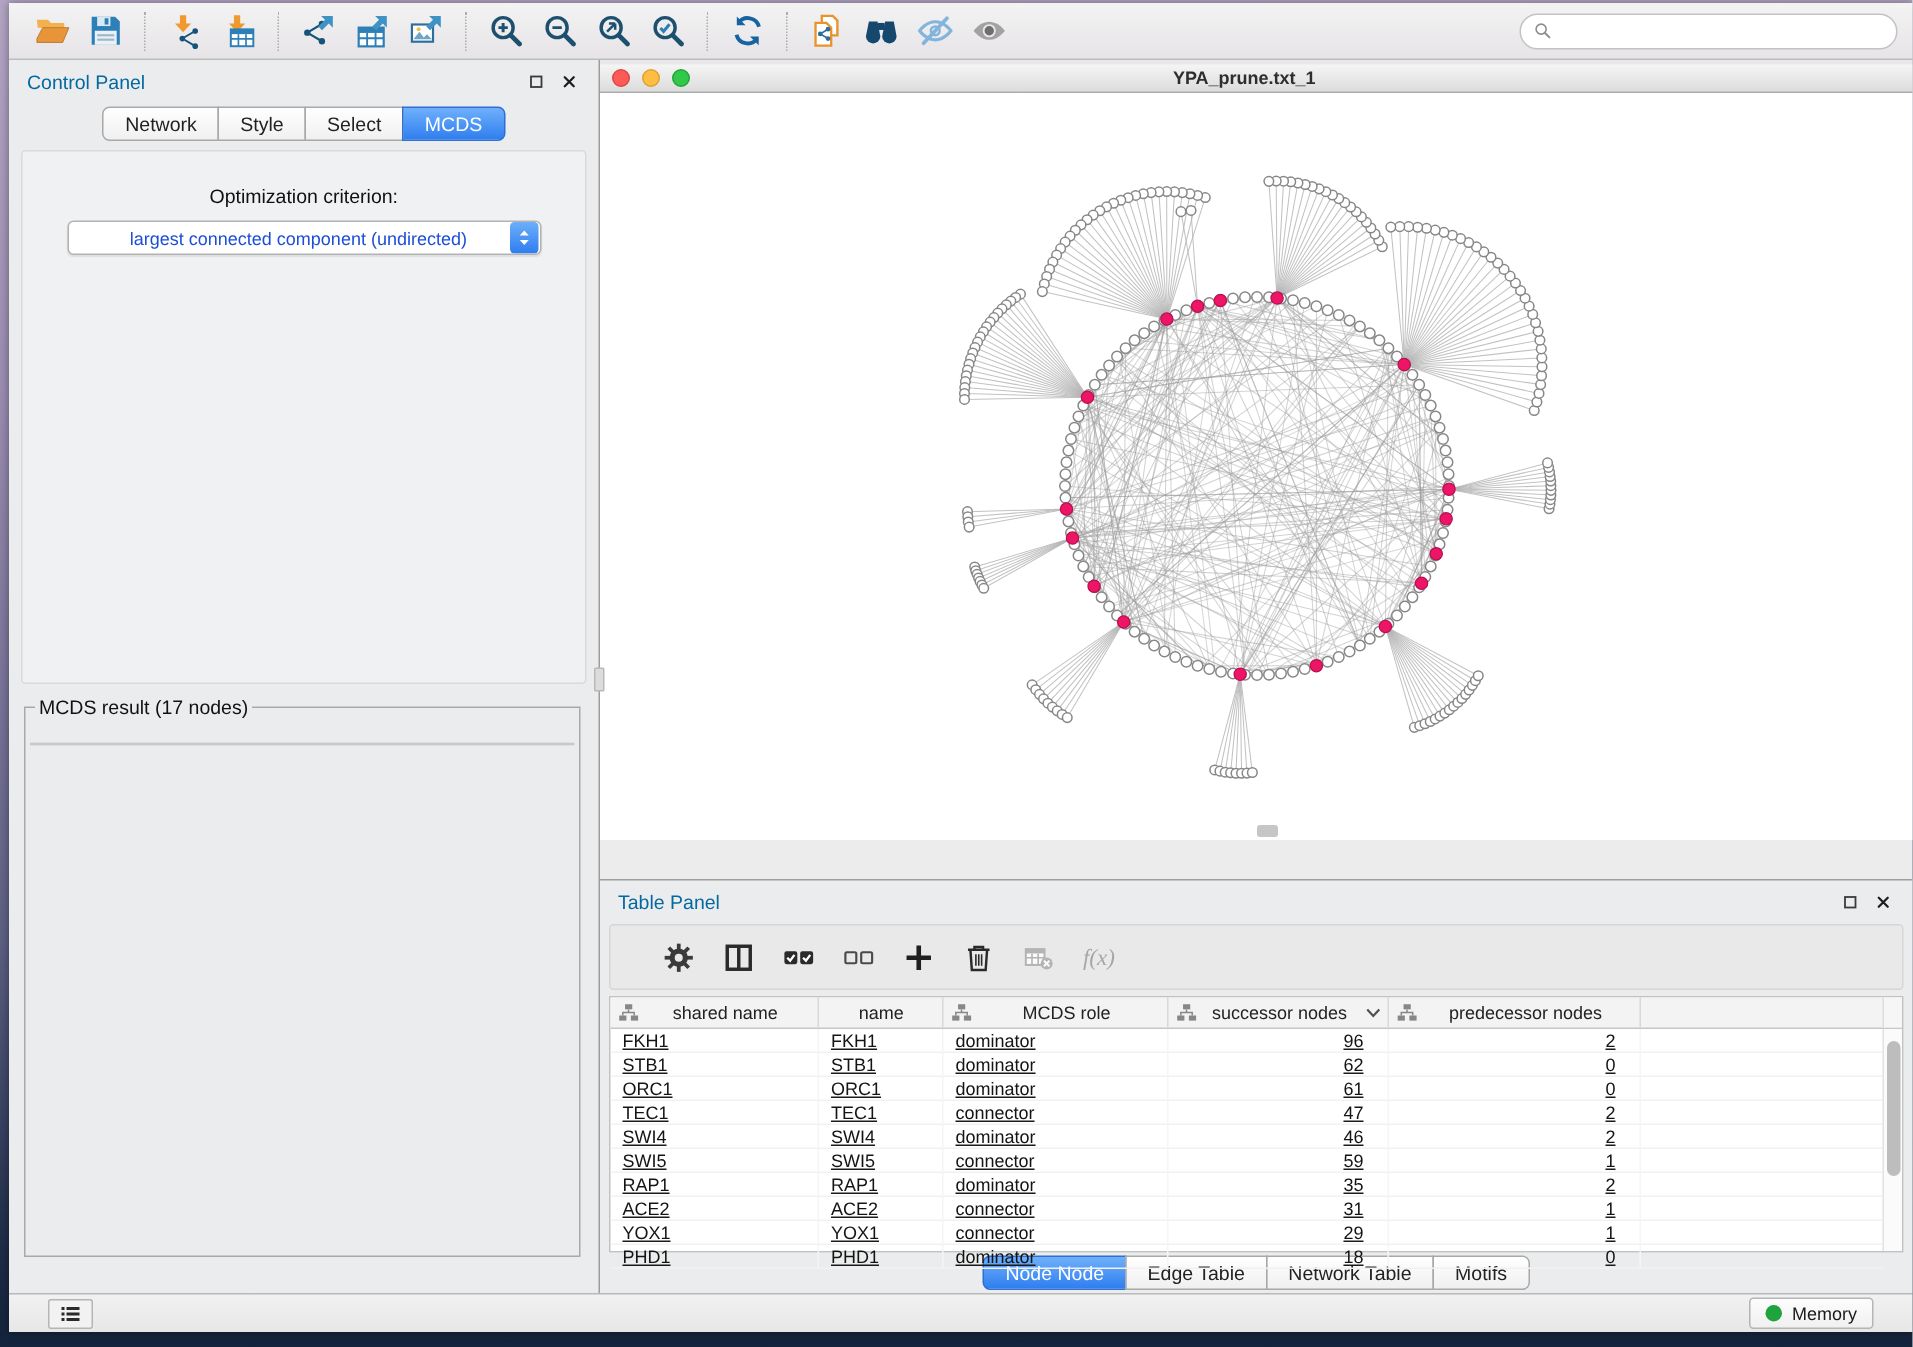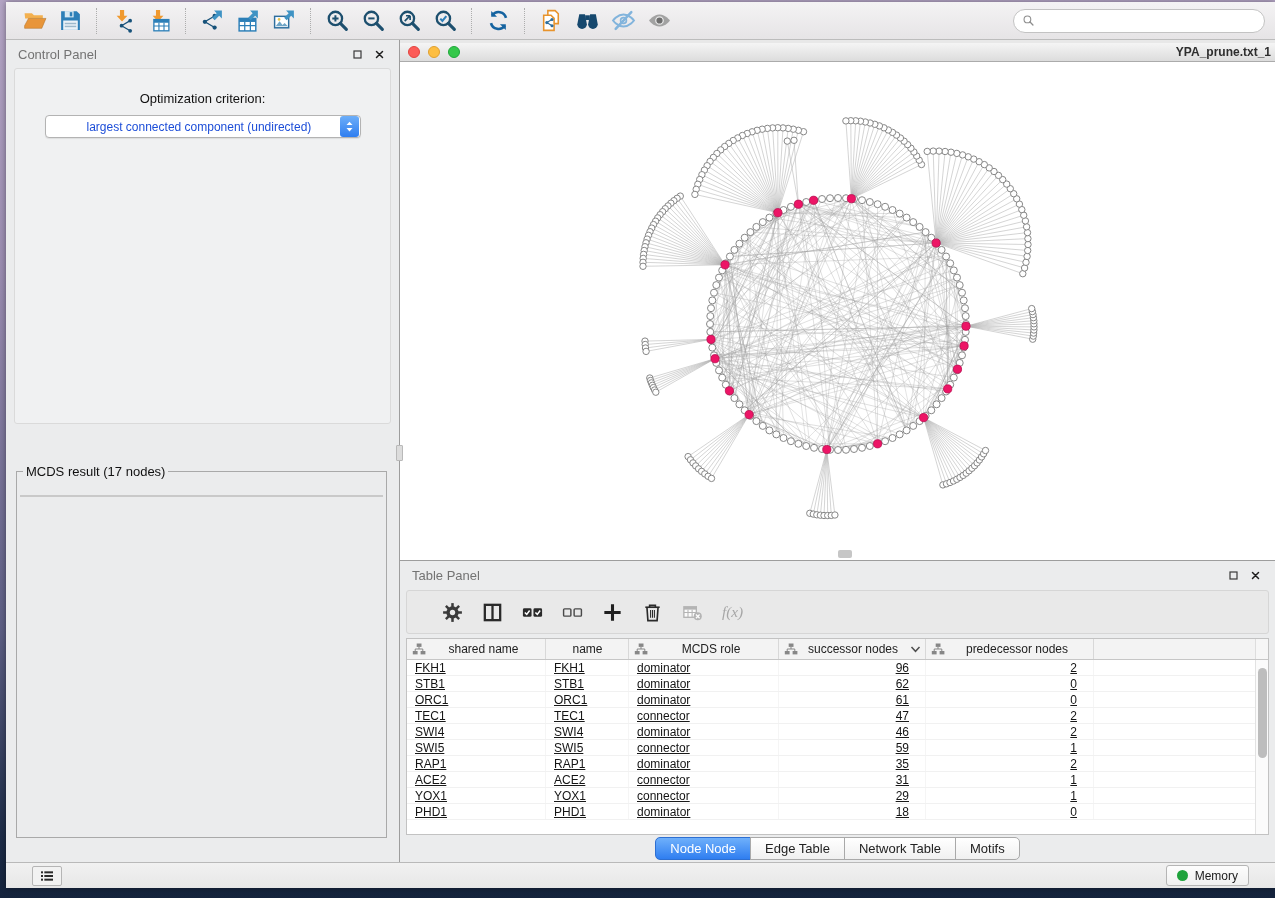--- a/index.html
+++ b/index.html
@@ -16,21 +16,21 @@
   .tb-icon svg { width:25px; height:25px; }
   .tb-sep { width:1px; height:26px; margin:0 8px; border-left:1px dotted #adadad; }
   .tb-spacer { flex:1; }
   .search-field { width:252px; height:24px; border:1px solid #c3c3c3; border-radius:12px; background:#fff; display:flex; align-items:center; padding:0 8px; }
   .search-field svg { width:13px; height:13px; flex:0 0 auto; }
   .search-field input { border:none; outline:none; flex:1; margin-left:5px; font-size:12px; font-family:"Liberation Sans",sans-serif; background:transparent; }
   
   .main { flex:1; display:flex; min-height:0; }
   .left-panel { width:394px; flex:0 0 auto; background:#ebeced; border-right:1px solid #9d9d9d; display:flex; flex-direction:column; position:relative; }
   .panel-header { height:28px; display:flex; align-items:center; padding:0 12px; flex:0 0 auto; }
-  .panel-title { font-size:13px; color:#737373; }
+  .panel-title { font-size:13px; color:#0369a1; }
   .panel-header .hspace { flex:1; }
   .mini-btn { width:16px; height:16px; margin-left:6px; display:flex; align-items:center; justify-content:center; }
   .mini-btn svg { width:11px; height:11px; }
   .seg-row { display:flex; justify-content:center; padding:3px 0 6px; flex:0 0 auto; }
   .seg-tabs { display:inline-flex; }
   .seg { background:linear-gradient(#ffffff,#f0f0f0); border:1px solid #a9a9a9; padding:3px 14px; font-size:13px; color:#222; margin-left:-1px; cursor:default; white-space:nowrap; }
   .seg:first-child { border-radius:5px 0 0 5px; margin-left:0; }
   .seg:last-child { border-radius:0 5px 5px 0; }
   .seg.selected { background:linear-gradient(#6fb0fb,#2f7ef0); color:#fff; border-color:#2d6fd2; }
   .content-box { margin:0 8px; height:356px; background:#f0f1f2; border:1px solid #dadada; border-radius:3px; flex:0 0 auto; display:flex; flex-direction:column; align-items:center; }
@@ -51,26 +51,26 @@
   
   .right-col { flex:1; display:flex; flex-direction:column; min-width:0; }
   .net-window { height:520px; flex:0 0 auto; display:flex; flex-direction:column; background:#e8e8e8; }
   .net-strip { height:3px; }
   .net-titlebar { height:19px; background:linear-gradient(#f5f5f5,#dcdcdc); border-bottom:1px solid #ababab; display:flex; align-items:center; position:relative; flex:0 0 auto; }
   .traffic { display:flex; margin-left:8px; }
   .light { width:12px; height:12px; border-radius:50%; margin-right:8px; }
   .light.red { background:#fc5b57; border:1px solid #e2443e; }
   .light.yellow { background:#fdbe41; border:1px solid #e0a030; }
   .light.green { background:#34c84a; border:1px solid #1ea73a; }
-  .net-title { position:absolute; left:0; right:4px; text-align:right; font-size:12px; font-weight:bold; color:#2e2e2e; }
+  .net-title { position:absolute; left:0; right:16px; text-align:center; font-size:12px; font-weight:bold; color:#2e2e2e; }
   .net-canvas { flex:1; background:#fff; position:relative; min-height:0; }
   .net-canvas svg.graph { position:absolute; inset:0; width:100%; height:100%; }
   .h-thumb { position:absolute; bottom:2px; left:50%; width:14px; height:8px; background:#c6c6c6; border-radius:2px; }
   
-  .table-panel { flex:1; background:#ebeced; border-top:1px solid #9d9d9d; display:flex; flex-direction:column; min-height:0; }
+  .table-panel { flex:1; background:#ebeced; border-top:1px solid #9d9d9d; display:flex; flex-direction:column; min-height:0;margin-top:26px; }
   .tp-toolbar { margin:1px 6px 4px; height:44px; background:#e9e9e9; border:1px solid #d6d6d6; border-radius:3px; display:flex; align-items:center; padding:0 29px; flex:0 0 auto; }
   .tp-icon { width:32px; height:30px; margin-right:8px; display:flex; align-items:center; justify-content:center; }
   .tp-icon svg { width:23px; height:23px; }
   .tp-icon.disabled { opacity:.85; }
   .table-wrap { margin:0 6px; flex:1; background:#fff; border:1px solid #c2c2c2; display:flex; flex-direction:column; min-height:0; position:relative; }
   .tbl-header { height:21px; background:#f3f3f3; border-bottom:1px solid #c6c6c6; display:flex; flex:0 0 auto; }
   .th-cell { display:flex; align-items:center; border-right:1px solid #d8d8d8; font-size:12px; color:#222; padding:0 4px 0 5px; overflow:hidden; }
   .th-cell .lbl { flex:1; text-align:center; white-space:nowrap; }
   .th-cell svg.tree { width:14px; height:12px; flex:0 0 auto; }
   .th-cell svg.chev { width:11px; height:9px; flex:0 0 auto; margin-left:2px; }
@@ -263,20 +263,28 @@
         <span class="mini-btn">
             <svg viewBox="0 0 22 22">
               <rect x="4" y="4" width="14" height="14" fill="none" stroke="#3a3a3a" stroke-width="2.4"></rect>
             </svg>
           </span>
         <span class="mini-btn">
             <svg viewBox="0 0 22 22">
               <path d="M5 5l12 12M17 5L5 17" stroke="#1e1e1e" stroke-width="3" stroke-linecap="round"></path>
             </svg>
           </span>
+      </div>
+      <div class="seg-row">
+        <div class="seg-tabs" id="cp-tabs">
+            <div class="seg">Network</div>
+            <div class="seg">Style</div>
+            <div class="seg">Select</div>
+            <div class="seg selected">MCDS</div>
+          </div>
       </div>
       <div class="content-box">
         <div class="opt-label">Optimization criterion:</div>
         <div class="select-box">
           <span class="select-text">largest connected component (undirected)</span>
           <span class="select-stepper">
             <svg viewBox="0 0 14 20">
                 <path d="M3 8l4-4.5L11 8z" fill="#fff"></path>
                 <path d="M3 12l4 4.5 4-4.5z" fill="#fff"></path>
               </svg>

